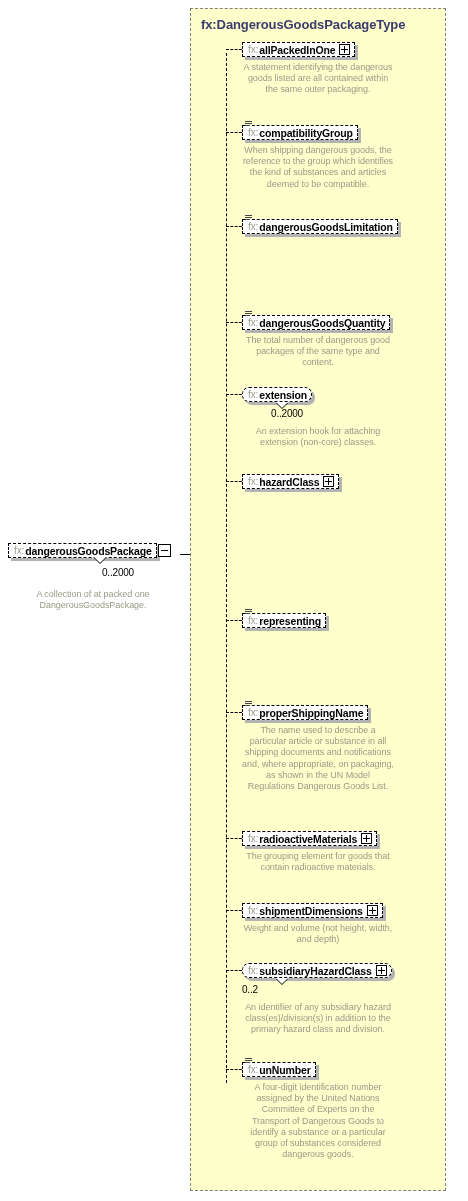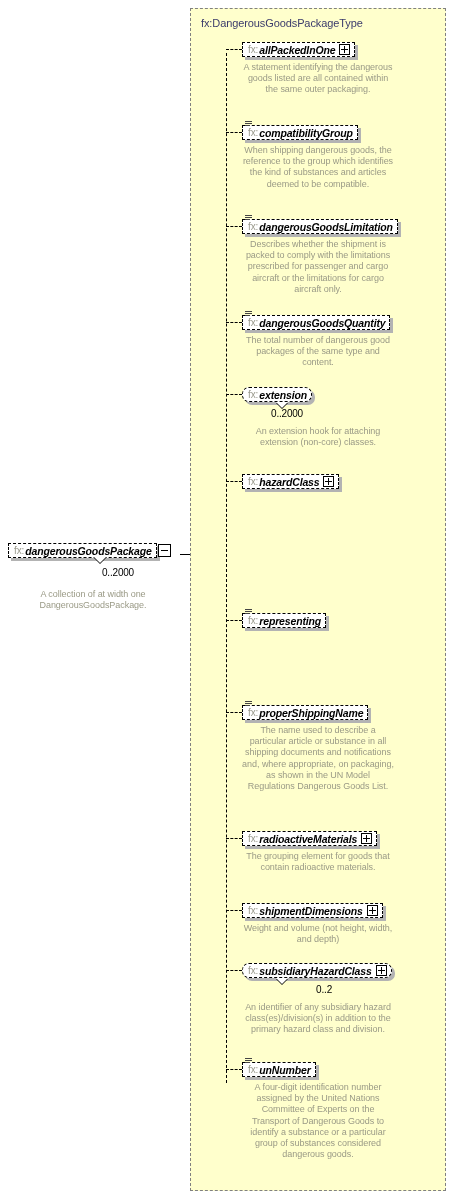--- a/index.html
+++ b/index.html
@@ -43,21 +43,20 @@
     color: #9b9b8e;
     font-size: 10px;
     padding-right: 1px;
     letter-spacing: -0.1px;
   }
   .elem-box .nm {
     color: #000000;
     font-size: 10.5px;
     font-weight: bold;
     letter-spacing: -0.15px;
-    font-style: italic;
   }
   
   .plusbox {
     display: inline-block;
     width: 9px;
     height: 9px;
     border: 1px solid #000;
     background: #fff;
     position: relative;
     margin-left: 4px;
@@ -127,22 +126,22 @@
     width: 256px;
     height: 1183px;
     background: #ffffcc;
     border: 1px dashed #808080;
     box-sizing: border-box;
   }
   #type-title {
     position: absolute;
     left: 10px;
     top: 8px;
-    font-size: 11px;
-    font-weight: normal;
+    font-size: 13px;
+    font-weight: bold;
     color: #3b3b6b;
     letter-spacing: -0.1px;
   }
 
   
   #spine {
     position: absolute;
     left: 35px;
     top: 44px;
     width: 0;
@@ -238,21 +237,21 @@
     <div class="elem-box">
       <span class="pfx">fx:</span>
       <span class="nm">dangerousGoodsPackage</span>
     </div>
     <div class="sidebox" style="right:-14px; top:4px;"></div>
     <div class="caret" style="left:86px;bottom:-5px;"></div>
   </div>
   <div style="margin-top:4px; margin-left:94px;">
     <span class="mult">0..2000</span>
   </div>
-  <div class="doc" style="margin-top:9px; width:170px;">A collection of at width one DangerousGoodsPackage.</div>
+  <div class="doc" style="margin-top:9px; width:170px;">A collection of at packed one DangerousGoodsPackage.</div>
 </div>
 
 <div class="wire" style="left:180px; top:554px; width:22px;"></div>
 
 <div id="seq-group">
   <div id="octagon-shadow"></div>
   <div id="octagon">
     <div class="seqline"></div>
     <div class="seqdots">
         <b></b>
@@ -284,21 +283,21 @@
             <span class="nm">compatibilityGroup</span>
           </div></div><div class="doc">When shipping dangerous goods, the reference to the group which identifies the kind of substances and articles deemed to be compatible.</div></div>
       <div class="child" style="top: 207px;"><div class="node-shadow-wrap"><div class="elem-box">
             <span class="stmark">
               <i></i>
               <i></i>
               <i></i>
             </span>
             <span class="pfx">fx:</span>
             <span class="nm">dangerousGoodsLimitation</span>
-          </div></div><div class="doc">Describes whether the shipment is packed to comply with the limitations prescribed for passenger and cargo aircraft or the limitations for cargo aircraft only.</div></div>
+          </div></div></div>
       <div class="child" style="top: 303px;"><div class="node-shadow-wrap"><div class="elem-box">
             <span class="stmark">
               <i></i>
               <i></i>
               <i></i>
             </span>
             <span class="pfx">fx:</span>
             <span class="nm">dangerousGoodsQuantity</span>
           </div></div><div class="doc">The total number of dangerous good packages of the same type and content.</div></div>
       <div class="child" style="top: 375px;"><div class="node-shadow-wrap"><div class="elem-box rounded">
@@ -335,21 +334,21 @@
           </div></div><div class="doc">The grouping element for goods that contain radioactive materials.</div></div>
       <div class="child" style="top: 891px;"><div class="node-shadow-wrap"><div class="elem-box">
             <span class="pfx">fx:</span>
             <span class="nm">shipmentDimensions</span>
             <span class="plusbox"></span>
           </div></div><div class="doc">Weight and volume (not height, width, and depth)</div></div>
       <div class="child" style="top: 951px;"><div class="node-shadow-wrap"><div class="elem-box rounded">
             <span class="pfx">fx:</span>
             <span class="nm">subsidiaryHazardClass</span>
             <span class="plusbox"></span>
-          </div><div class="caret"></div></div><div class="multrow" style="text-align: right; width: 90px;"><span class="mult">0..2</span></div><div class="doc">An identifier of any subsidiary hazard class(es)/division(s) in addition to the primary hazard class and division.</div></div>
+          </div><div class="caret"></div></div><div class="multrow" style="text-align: left; width: 90px;"><span class="mult">0..2</span></div><div class="doc">An identifier of any subsidiary hazard class(es)/division(s) in addition to the primary hazard class and division.</div></div>
       <div class="child" style="top: 1050px;"><div class="node-shadow-wrap"><div class="elem-box">
             <span class="stmark">
               <i></i>
               <i></i>
               <i></i>
             </span>
             <span class="pfx">fx:</span>
             <span class="nm">unNumber</span>
           </div></div><div class="doc">A four-digit identification number assigned by the United Nations Committee of Experts on the Transport of Dangerous Goods to identify a substance or a particular group of substances considered dangerous goods.</div></div>
     </div>

